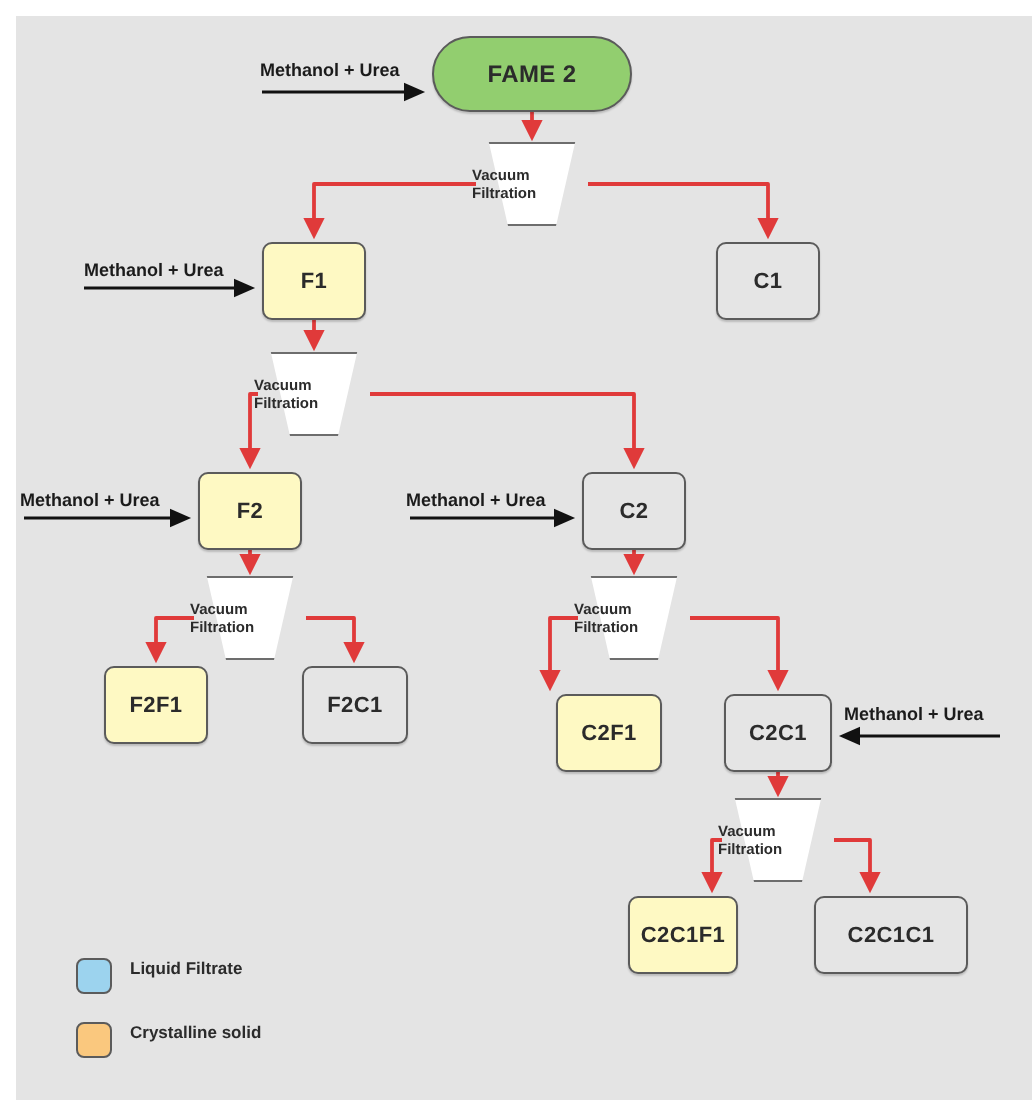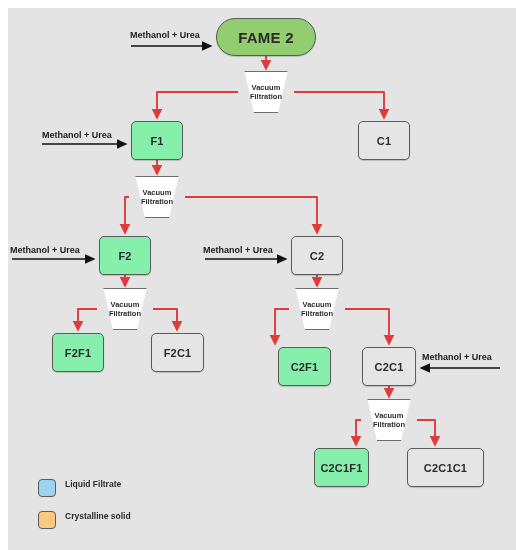--- a/index.html
+++ b/index.html
@@ -33,46 +33,46 @@
     border-radius: 5px;
     display: flex;
     align-items: center;
     justify-content: center;
     font-size: 11px;
     font-weight: bold;
     color: #2b2b2b;
     letter-spacing: 0.2px;
     box-shadow: 0 1px 1px rgba(0,0,0,0.18);
   }
-  .node.filtrate { background: #86efac; }
+  .node.filtrate { background: #fef9c3; }
   .node.solid    { background: #e5e5e5; }
   .node.source {
     background: #92ce6f;
     border-radius: 19px;
-    font-size: 15px;
+    font-size: 12px;
   }
   .filt {
     position: absolute;
     width: 60px;
     height: 42px;
     box-sizing: border-box;
   }
   .filt .shape {
     position: absolute;
     inset: 0;
     background: #ffffff;
     border: 1.2px solid #6d6d6d;
     clip-path: polygon(14% 0%, 86% 0%, 70% 100%, 30% 100%);
   }
   .filt .lbl {
     position: absolute;
     inset: 0;
     display: flex;
     flex-direction: column;
-    align-items: center;
+    align-items: flex-start;
     justify-content: center;
     font-size: 7.5px;
     font-weight: bold;
     color: #2b2b2b;
     line-height: 1.25;
     text-align: center;
     pointer-events: none;
   }
   .reagent {
     position: absolute;

